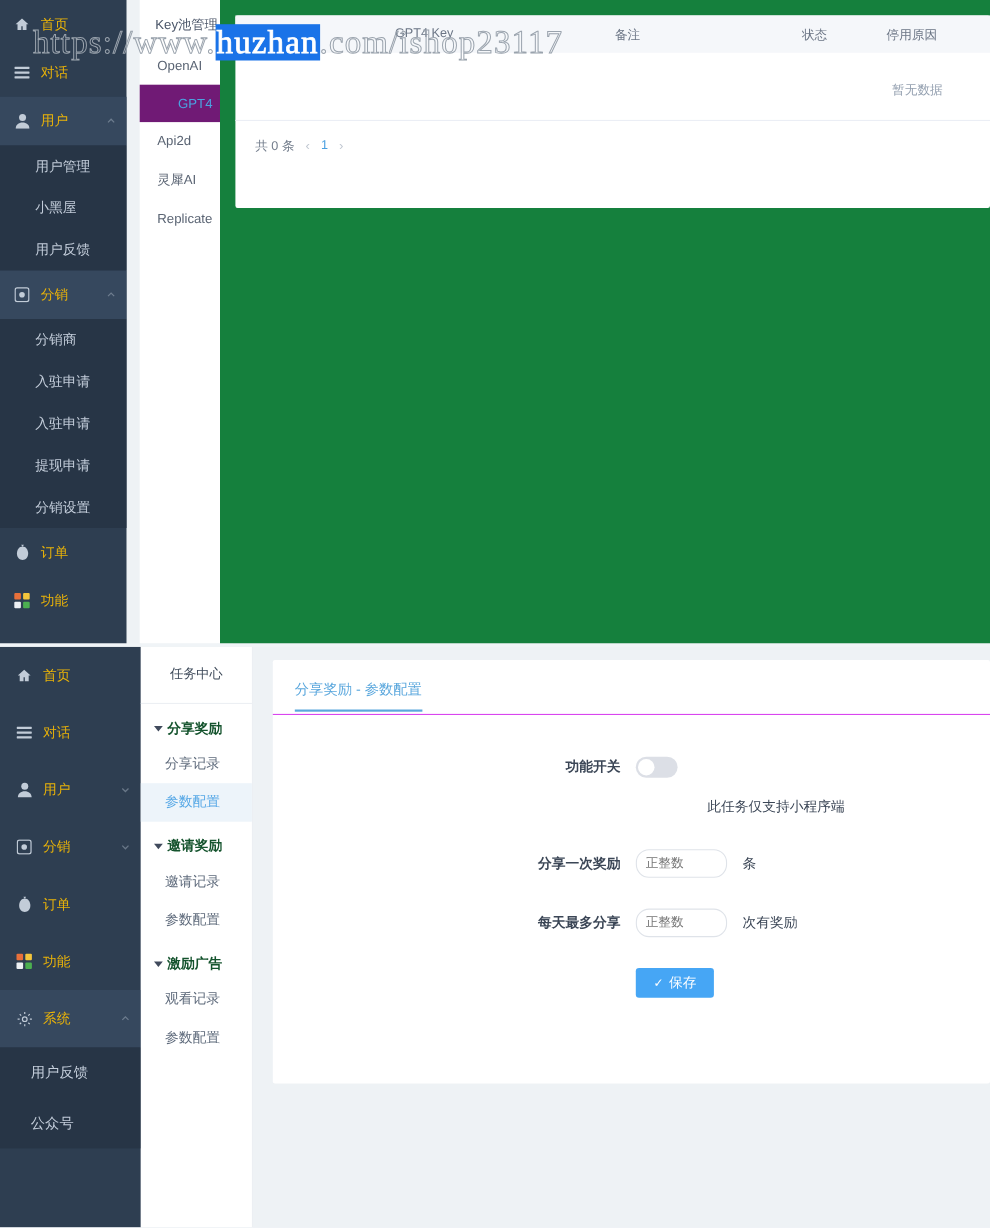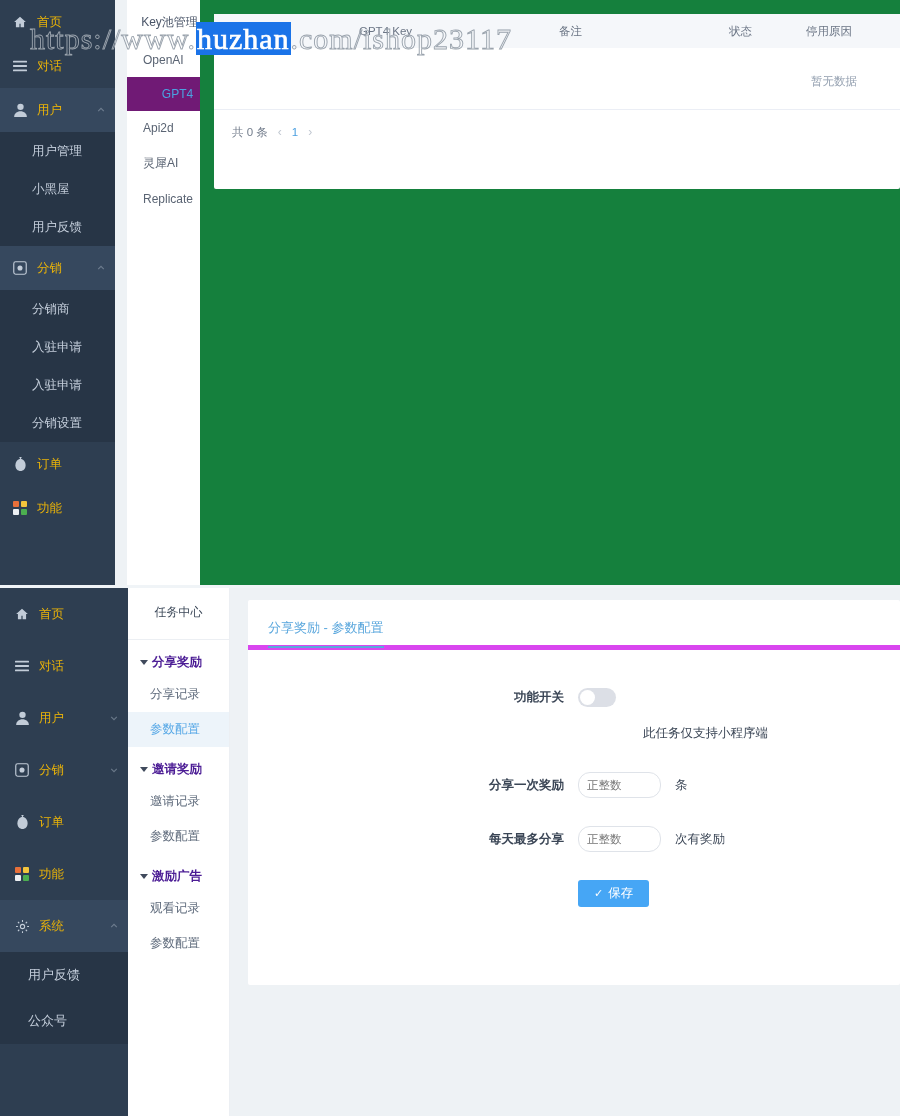--- a/index.html
+++ b/index.html
@@ -72,21 +72,21 @@
   #panel-bottom .submenu-title {
     padding: 16px 0 18px; border-bottom: 1px solid #eceff3; color: #3c4858;
   }
   .submenu-item {
     font-size: 12px; color: #5a6473;
     padding: 10px 0 10px 16px; white-space: nowrap; cursor: pointer;
   }
   .submenu-item.selected { color: #4aa3e0; background: #701a75; text-align: center; }
 
   .sm-group {
-    font-size: 12.5px; color: #4c1d95; font-weight: bold;
+    font-size: 12.5px; color: #14532d; font-weight: bold;
     padding: 14px 0 6px 12px; display: flex; align-items: center; gap: 4px;
     white-space: nowrap;
   }
   .sm-caret { width: 0; height: 0;
     border-left: 4px solid transparent; border-right: 4px solid transparent;
     border-top: 5px solid #404a5c; }
   .sm-child {
     font-size: 12.5px; color: #5f6b7c;
     padding: 9px 0 9px 22px; white-space: nowrap; cursor: pointer;
   }
@@ -119,21 +119,21 @@
   .pager-arrow { font-size: 12px; color: #c0c7d1; cursor: pointer; }
   .pager-num { font-size: 11.5px; color: #4a9fe0; cursor: pointer; }
 
   
   #panel-bottom .main {
     position: absolute; top: 0; left: 230px; right: 0; bottom: 0;
     background: #eef2f5; padding: 12px 0 0 18px;
   }
   #bottom-card { height: 385px; padding: 18px 0 0 0; }
 
-  .tab-bar { position: relative; height: 32px; border-bottom: 5px solid #d946ef; }
+  .tab-bar { position: relative; height: 32px; border-bottom: 1px solid #d946ef; }
   .tab {
     display: inline-block; font-size: 13px; color: #5aa7dd;
     padding: 0 0 9px 0; margin-left: 20px;
     border-bottom: 2px solid #5aa7dd; white-space: nowrap; cursor: pointer;
   }
 
   .form { padding: 38px 0 0 0; }
   .form-row { display: flex; align-items: center; margin-bottom: 28px; }
   .form-label {
     width: 330px; text-align: right; padding-right: 14px;
@@ -240,20 +240,21 @@
         <span class="nav-arrow">
           <svg width="8" height="8" viewBox="0 0 10 10" fill="none" stroke="#9aa7b6" stroke-width="1.4">
               <path d="M1.5 6.5 5 3l3.5 3.5"></path>
             </svg>
         </span>
       </div>
       <div class="subnav">
         <div class="subnav-item">分销商</div>
         <div class="subnav-item">入驻申请</div>
         <div class="subnav-item">入驻申请</div>
+        <div class="subnav-item">提现申请</div>
         <div class="subnav-item">分销设置</div>
       </div>
 
       <div class="nav-item">
         <span class="nav-ico">
           <svg width="13" height="14" viewBox="0 0 20 22" fill="#c2ccd8">
               <path d="M8 0h4l-1.4 3H9.4z"></path>
               <path d="M10 3c4.4 0 8 4 8 10s-3.6 9-8 9-8-3-8-9 3.6-10 8-10z"></path>
             </svg>
         </span>

